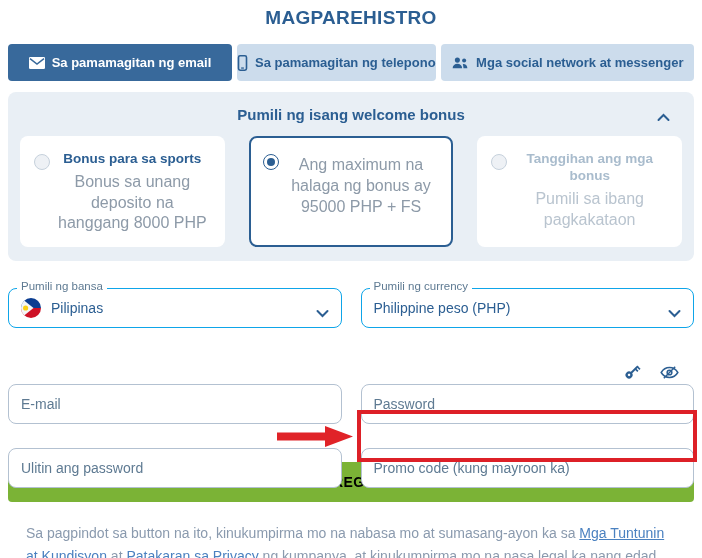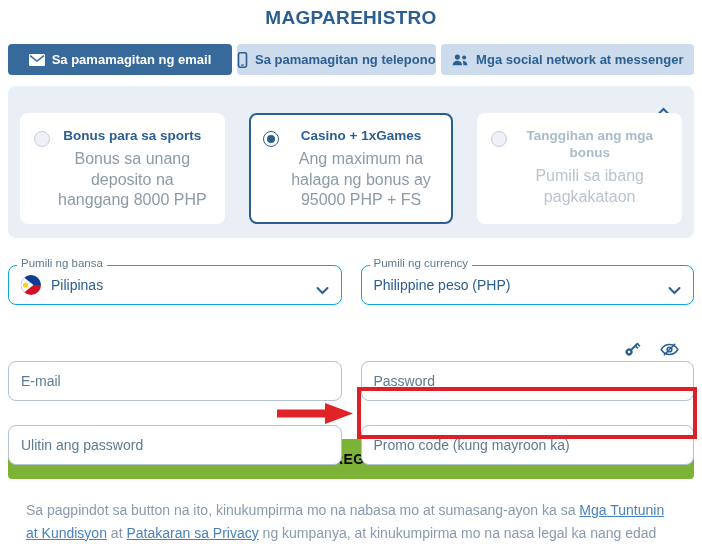--- a/index.html
+++ b/index.html
@@ -4,21 +4,21 @@
 <style>
   * { box-sizing: border-box; margin: 0; padding: 0; }
   html, body { width: 702px; height: 558px; background: #ffffff; font-family: "Liberation Sans", sans-serif; }
   body { padding-top: 7px; overflow: hidden; }
 
   
   .page-title { text-align: center; font-size: 19px; font-weight: bold; color: #2b5e92; letter-spacing: .3px; }
 
   
   .tabs { display: flex; gap: 5px; margin: 15px 8px 0; }
-  .tab { display: flex; align-items: center; justify-content: center; gap: 7px; height: 31px;
+  .tab { display: flex; align-items: center; justify-content: center; gap: 7px; height: 37px;
          background: #ccdcec; color: #2b5e92; font-size: 13px; font-weight: bold;
          border-radius: 4px; cursor: pointer; white-space: nowrap; }
   .tab.active { background: #38699b; color: #ffffff; }
   .tab-email { flex: 0 0 224px; }
   .tab-phone { flex: 0 0 198px; }
   .tab-social { flex: 1; }
   .tab .icon { display: flex; align-items: center; }
 
   
   .bonus-panel { margin: 11px 8px 0; background: #e9eff5; border-radius: 8px; padding: 10px 12px 14px; }
@@ -104,35 +104,35 @@
           <circle cx="17.5" cy="5.2" r="2.7" fill="#2b5e92"></circle>
           <path d="M15.8 9.9c3-.4 6 1.6 6 5.6h-5.1" fill="#2b5e92"></path>
         </svg>
     </span>
     <span>Mga social network at messenger</span>
   </div>
 </div>
 
 <div class="bonus-panel">
   <div class="bonus-header">
+    <span>Pumili ng isang welcome bonus</span>
     <span class="bonus-collapse">
       <svg width="13" height="9" viewBox="0 0 13 9">
           <path d="M1.5 7L6.5 2l5 5" stroke="#2b5e92" stroke-width="2" fill="none" stroke-linecap="round"></path>
         </svg>
     </span>
   </div>
   <div class="bonus-cards">
     <div class="bonus-card">
       <span class="radio"></span>
       <div class="bonus-title">Bonus para sa sports</div>
       <div class="bonus-sub">Bonus sa unang deposito na hanggang 8000 PHP</div>
     </div>
     <div class="bonus-card selected">
       <span class="radio checked"></span>
-      <div class="bonus-title">Casino + 1xGames</div>
       <div class="bonus-sub">Ang maximum na halaga ng bonus ay 95000 PHP + FS</div>
     </div>
     <div class="bonus-card muted">
       <span class="radio"></span>
       <div class="bonus-title">Tanggihan ang mga bonus</div>
       <div class="bonus-sub">Pumili sa ibang pagkakataon</div>
     </div>
   </div>
 </div>
 

